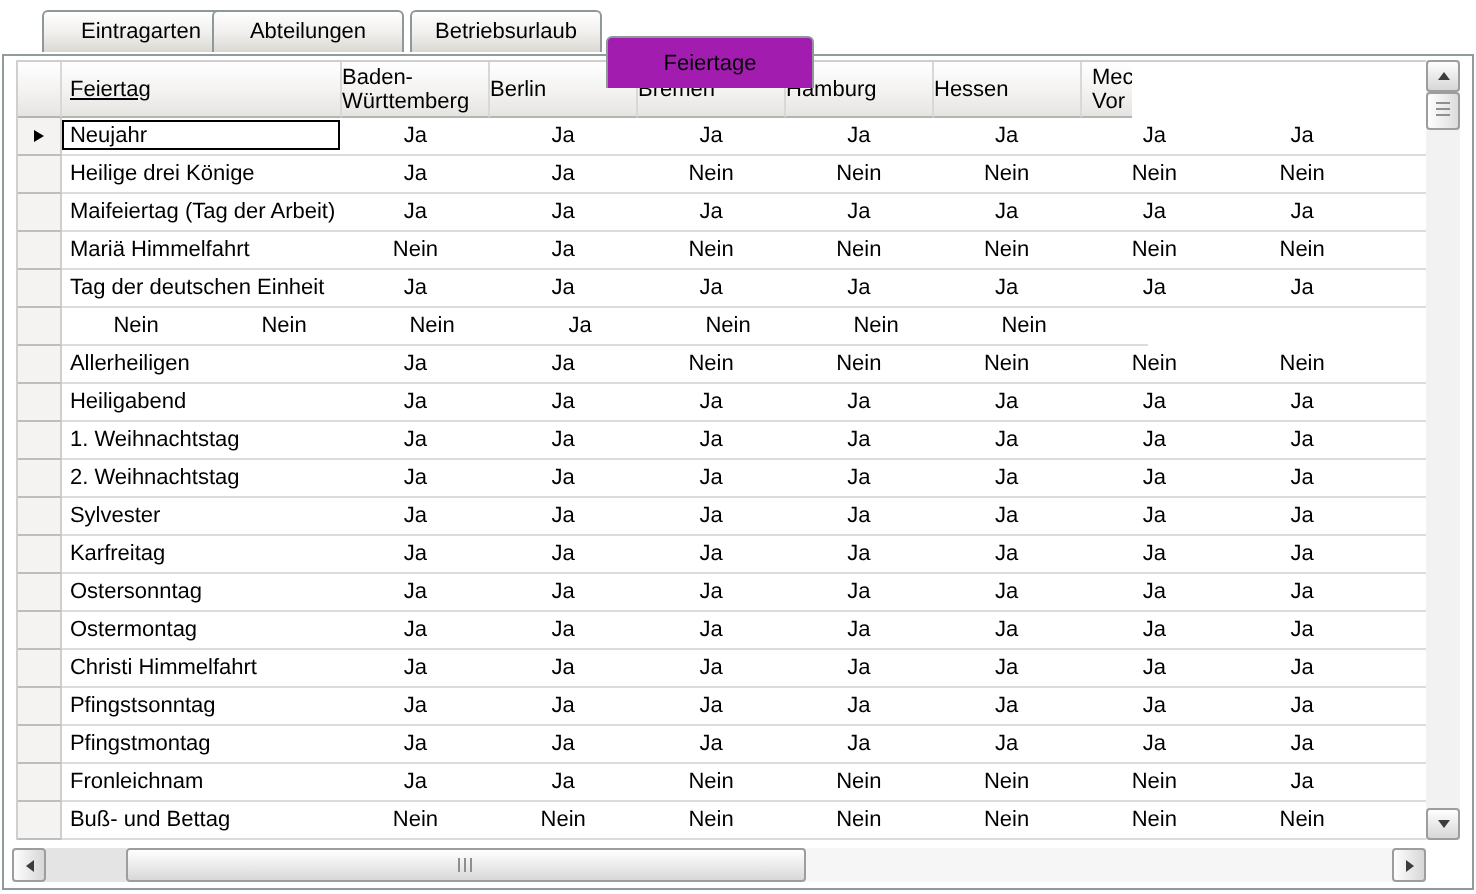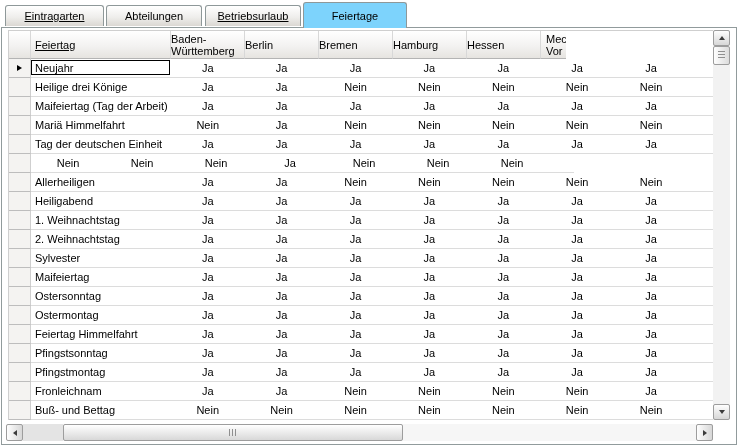--- a/index.html
+++ b/index.html
@@ -3,21 +3,21 @@
 <meta charset="utf-8">
 <style>
   html,body{margin:0;padding:0}
   body{width:738px;height:447px;background:#fff;position:relative;overflow:hidden;
        font-family:"Liberation Sans","DejaVu Sans",sans-serif;font-size:11px;color:#000;}
   
   .tab{position:absolute;top:5px;height:21px;box-sizing:border-box;z-index:2;cursor:default;
        border:1px solid #8e9899;border-bottom:none;border-radius:3px 3px 0 0;
        background:linear-gradient(180deg,#ffffff,#efeeec 55%,#dbd8d3);
        display:flex;align-items:center;justify-content:center;white-space:nowrap;}
-  .tab.active{top:2px;height:26px;background:#7dd3fc;z-index:4;}
+  .tab.active{top:18px;height:26px;background:#a21caf;z-index:4;}
   
   .panel{position:absolute;left:1px;top:27px;width:736px;height:418px;box-sizing:border-box;
          border:1px solid #919b9c;background:#fff;z-index:1;}
   
   .grid{position:absolute;left:6px;top:2px;width:705px;height:390px;box-sizing:border-box;
         border-left:1px solid #cfcfcf;border-top:1px solid #cfcfcf;overflow:hidden;}
   .hdr-row{display:flex;height:28px;}
   .hcell{box-sizing:border-box;border-bottom:1px solid #b4b4b4;border-right:1px solid #d8d8d8;
          background:linear-gradient(180deg,#ffffff,#f3f2f1 55%,#e6e4e0);
          display:flex;flex-direction:column;align-items:flex-start;justify-content:center;
@@ -59,23 +59,23 @@
   .tri-up{width:0;height:0;border-left:3px solid transparent;border-right:3px solid transparent;border-bottom:4px solid #3c3c3c;}
   .tri-down{width:0;height:0;border-left:3px solid transparent;border-right:3px solid transparent;border-top:4px solid #3c3c3c;}
   .tri-left{width:0;height:0;border-top:3px solid transparent;border-bottom:3px solid transparent;border-right:4px solid #3c3c3c;}
   .tri-right{width:0;height:0;border-top:3px solid transparent;border-bottom:3px solid transparent;border-left:4px solid #3c3c3c;}
 </style>
 </head>
 <body>
 
 <div class="app">
   <div id="tabbar">
-      <div class="tab" style="left: 5px; width: 99px; text-decoration: underline;">Eintragarten</div>
+      <div class="tab" style="left: 21px; width: 99px;">Eintragarten</div>
       <div class="tab" style="left: 106px; width: 96px;">Abteilungen</div>
-      <div class="tab" style="left: 205px; width: 96px; text-decoration: underline;">Betriebsurlaub</div>
+      <div class="tab" style="left: 205px; width: 96px;">Betriebsurlaub</div>
       <div class="tab active" style="left: 303px; width: 104px;">Feiertage</div>
     </div>
 
   <div class="panel">
     <div class="grid">
       <div class="hdr-row" id="hdrRow">
           <div class="hcell corner"></div>
           <div class="hcell name">
             <span>Feiertag</span>
           </div>
@@ -405,21 +405,21 @@
               <span>Ja</span>
             </div>
             <div class="cell val">
               <span>Ja</span>
             </div>
             <div class="cell stub"></div>
           </div>
           <div class="row">
             <div class="rowhdr"></div>
             <div class="cell name">
-              <span>Maifeiertag</span>
+              <span>Karfreitag</span>
             </div>
             <div class="cell val">
               <span>Ja</span>
             </div>
             <div class="cell val">
               <span>Ja</span>
             </div>
             <div class="cell val">
               <span>Ja</span>
             </div>
@@ -489,21 +489,21 @@
               <span>Ja</span>
             </div>
             <div class="cell val">
               <span>Ja</span>
             </div>
             <div class="cell stub"></div>
           </div>
           <div class="row">
             <div class="rowhdr"></div>
             <div class="cell name">
-              <span>Feiertag Himmelfahrt</span>
+              <span>Christi Himmelfahrt</span>
             </div>
             <div class="cell val">
               <span>Ja</span>
             </div>
             <div class="cell val">
               <span>Ja</span>
             </div>
             <div class="cell val">
               <span>Ja</span>
             </div>

